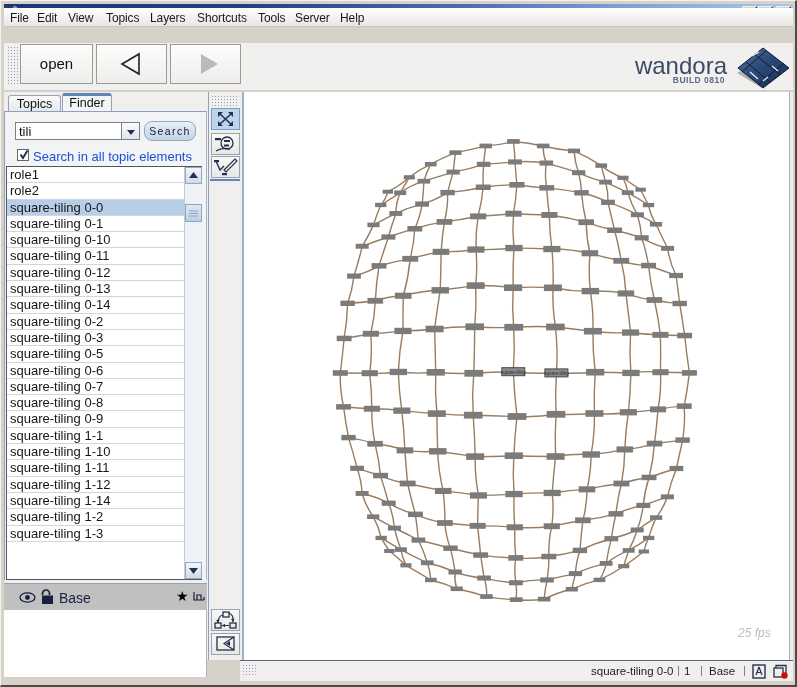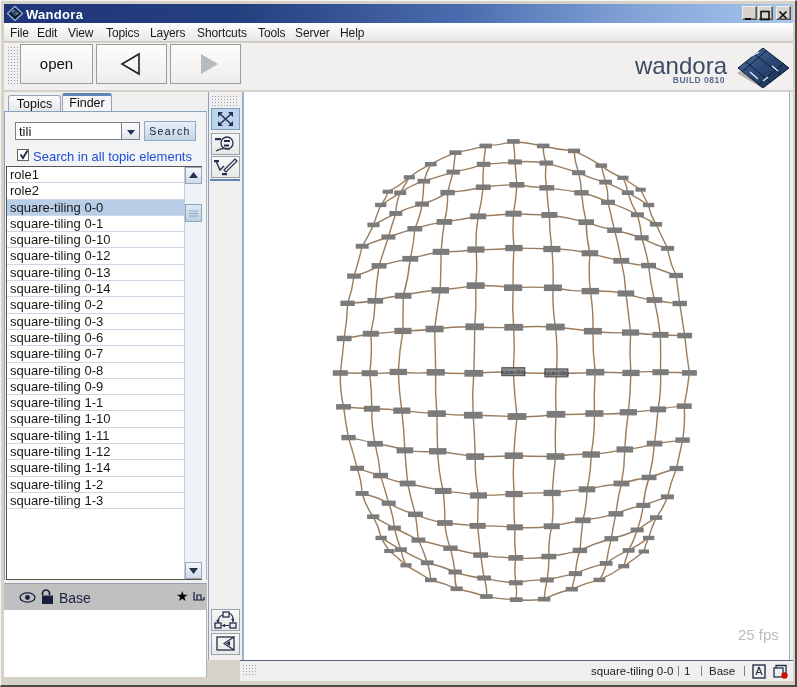--- a/index.html
+++ b/index.html
@@ -16,21 +16,21 @@
 #titlebar { left:4px; top:4px; width:789px; height:19px;
   background:linear-gradient(to right,#20357a 0%,#24407f 30%,#4a6cae 58%,#7d9fd4 78%,#a9c8ee 100%);
   color:#fff; }
 #titletext { left:22px; top:3px; font-size:13px; font-weight:bold; letter-spacing:0.3px; }
 .winbtn { top:6px; width:15px; height:14px; background:#d8d4cc;
   border:1px solid #f2efe9; border-right-color:#55524a; border-bottom-color:#55524a;
   box-shadow:inset -1px -1px 0 #8a867e; }
 #btnmin { left:742px; } #btnmax { left:758px; } #btnclose { left:776px; }
 
 
-#menubar { left:4px; top:23px; width:789px; height:19px;
+#menubar { left:4px; top:8px; width:789px; height:19px;
   background:linear-gradient(to bottom,#ffffff,#e8e7e5); border-bottom:1px solid #c8c6c2;
   font-size:12px; color:#1a1a1a; letter-spacing:-0.1px;text-align:center; }
 #menubar span { position:absolute; top:3px; }
 
 
 #toolbar { left:4px; top:43px; width:789px; height:48px; background:#f1f0ee;
   border-bottom:1px solid #d0cecb; }
 .handle-v { background-image:radial-gradient(#93a0ba 0.8px, transparent 1px); background-size:3px 3px; }
 #tb-handle { left:3px; top:3px; width:11px; height:40px; }
 .tbbtn { top:1px; height:40px; border:1px solid #9b9b98;
@@ -52,21 +52,21 @@
 #tab-finder { left:62px; top:93px; width:50px; height:19px; background:#f4f5f7;
   border:1px solid #98a2b4; border-bottom:none; border-top:3px solid #5f84b5; border-radius:3px 3px 0 0;
   font-size:12.5px; text-align:center; line-height:14px; color:#111; }
 #panel-body { left:4px; top:111px; width:203px; height:469px; background:#f2f3f5;
   border-top:1px solid #8ba0c0; border-right:1px solid #aab4c4; border-left:1px solid #8ba0c0; }
 
 #searchbox { left:15px; top:122px; width:107px; height:18px; background:#fff; border:1px solid #7b7e85; font-size:13px; color:#111; padding:1px 0 0 3px; }
 #dropbtn { left:121px; top:122px; width:19px; height:18px; background:linear-gradient(to bottom,#fafbfc,#dfe5ec); border:1px solid #7b7e85; }
 #dropbtn:after { content:""; position:absolute; left:4.5px; top:6.5px; border:4px solid transparent; border-top:5px solid #25304f; border-bottom:none; }
 #searchbtn { left:144px; top:121px; width:52px; height:20px; background:linear-gradient(to bottom,#e9f0f7,#c2d3e4);
-  border:1px solid #93a9c0; border-radius:0; font-size:10.5px; color:#131b35; text-align:center; line-height:19px; letter-spacing:1.4px; }
+  border:1px solid #93a9c0; border-radius:8px; font-size:10.5px; color:#131b35; text-align:center; line-height:19px; letter-spacing:1.4px; }
 #checkbox { left:17px; top:149px; width:12px; height:12px; background:#fff; border:1px solid #666; }
 
 #checklabel { left:33px; top:149px; font-size:13px; color:#1d4ed8; }
 
 
 #listbox { left:6px; top:166px; width:196px; height:414px; background:#fff; border:1px solid #555; }
 #list { left:7px; top:167px; width:177px; height:412px; overflow:hidden; font-size:13px; color:#161616; }
 .lr { height:16.3px; border-bottom:1px solid #cdd6e4; padding-left:3px; line-height:15px; white-space:nowrap; }
 .lr.sel { background:#b7cee6; }
 
@@ -86,21 +86,21 @@
 .vbtn { left:210.5px; width:29px; height:22px; background:linear-gradient(to bottom,#f8f8f7,#e8e8e6); border:1px solid #9aa2ae; }
 #vb1 { top:108px; background:#bdd5ec; border-color:#7f9cbe; }
 #vb2 { top:132.5px; }
 #vb3 { top:156px; }
 #vb3u { left:210px; top:179px; width:30px; height:2px; background:#5f84b5; }
 #vb4 { top:609px; }
 #vb5 { top:633px; }
 
 
 #graph { left:242px; top:92px; width:548px; height:568px; background:#fff; border-left:2px solid #9fb0c6; border-right:1px solid #9fb0c6; }
-#fps { left:738px; top:626px; font-size:15px; color:#bcbcbc; }
+#fps { left:738px; top:626px; font-size:12px; color:#bcbcbc;font-style:italic; }
 
 
 #statusbar { left:240px; top:660px; width:553px; height:21px; background:#f0efed; border-top:1px solid #5a6781; font-size:11.5px; color:#222; }
 #st-handle { left:242px; top:664px; width:14px; height:13px; }
 .sep { color:#6a7a9e; }
 
 </style>
 </head>
 <body>
 <div class="abs" id="winborder"></div>
@@ -173,25 +173,27 @@
   </svg>
 <div class="abs" id="checklabel">Search in all topic elements</div>
 
 <div class="abs" id="listbox"></div>
 <div class="abs" id="list">
 <div class="lr">role1</div>
 <div class="lr">role2</div>
 <div class="lr sel">square-tiling 0-0</div>
 <div class="lr">square-tiling 0-1</div>
 <div class="lr">square-tiling 0-10</div>
+<div class="lr">square-tiling 0-11</div>
 <div class="lr">square-tiling 0-12</div>
 <div class="lr">square-tiling 0-13</div>
 <div class="lr">square-tiling 0-14</div>
 <div class="lr">square-tiling 0-2</div>
 <div class="lr">square-tiling 0-3</div>
+<div class="lr">square-tiling 0-5</div>
 <div class="lr">square-tiling 0-6</div>
 <div class="lr">square-tiling 0-7</div>
 <div class="lr">square-tiling 0-8</div>
 <div class="lr">square-tiling 0-9</div>
 <div class="lr">square-tiling 1-1</div>
 <div class="lr">square-tiling 1-10</div>
 <div class="lr">square-tiling 1-11</div>
 <div class="lr">square-tiling 1-12</div>
 <div class="lr">square-tiling 1-14</div>
 <div class="lr">square-tiling 1-2</div>

